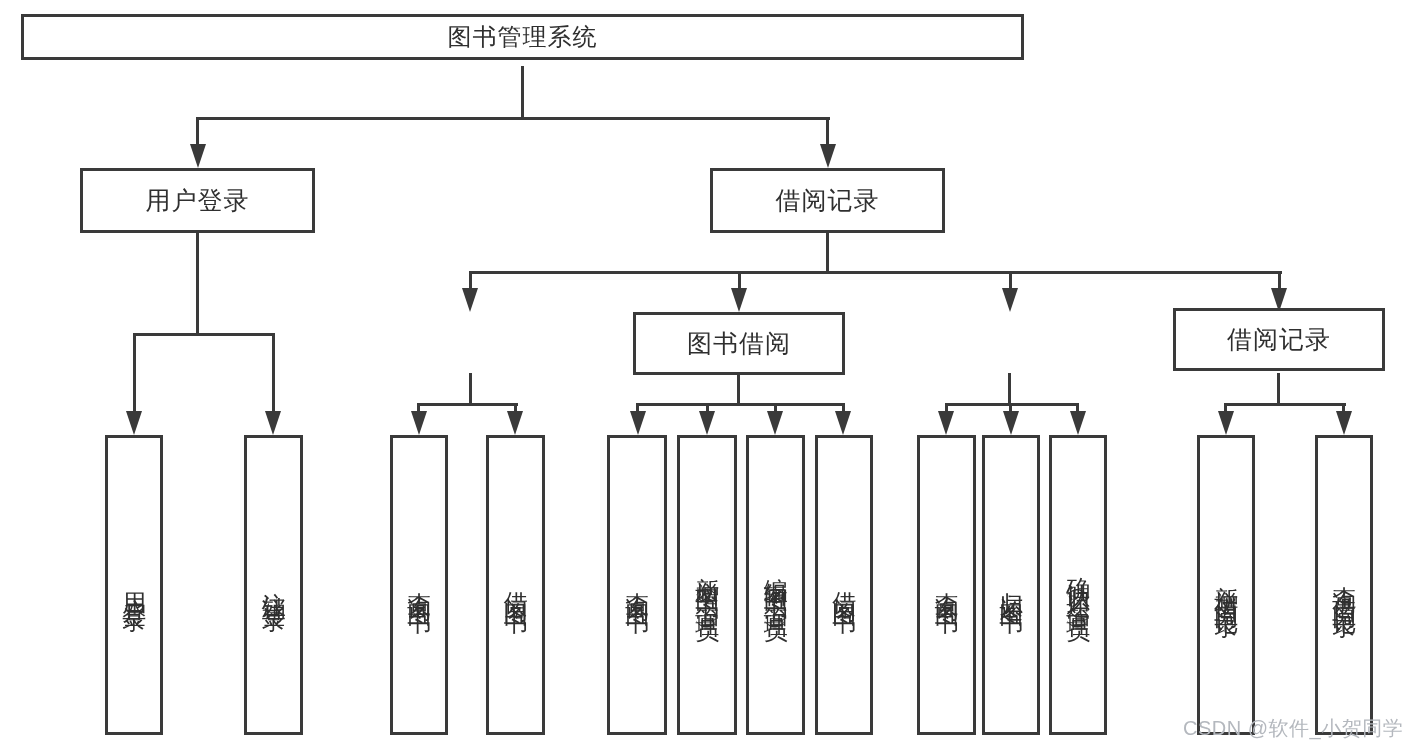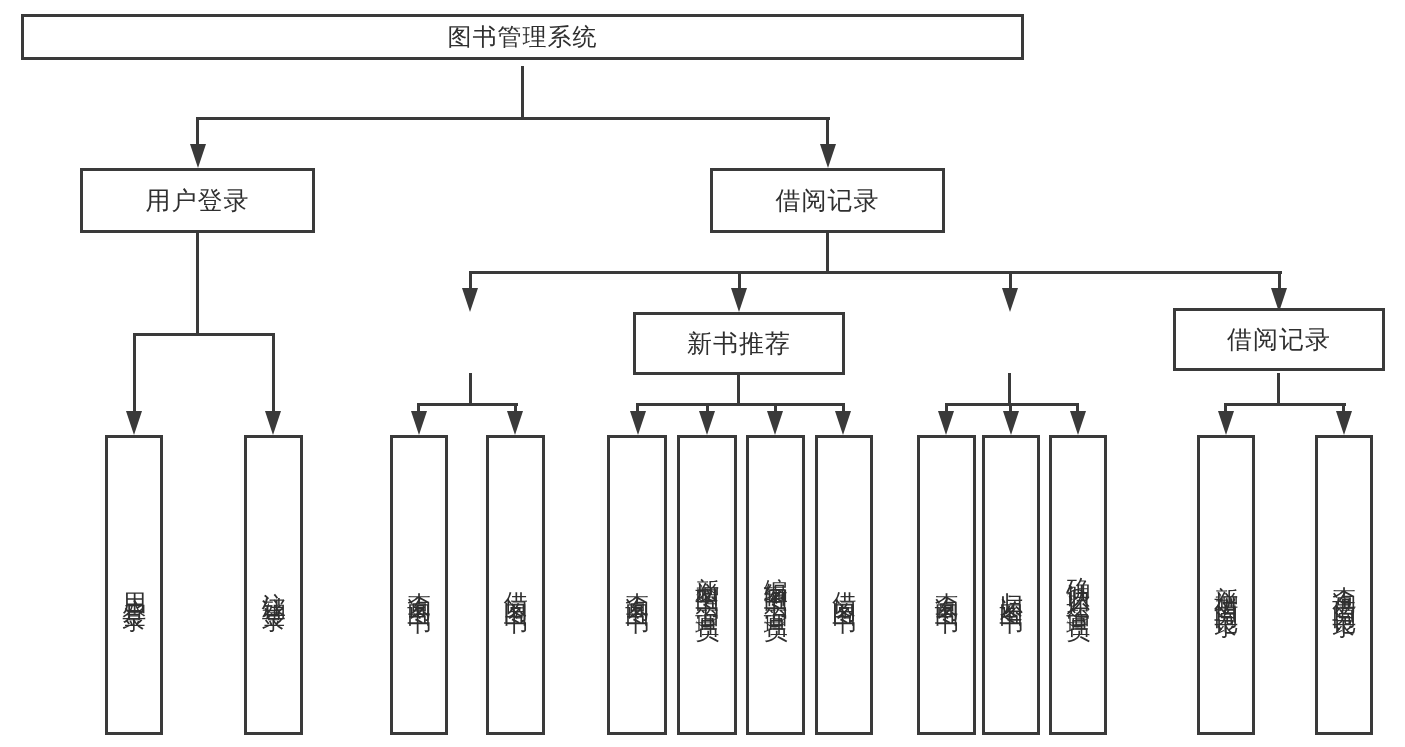--- a/index.html
+++ b/index.html
@@ -104,21 +104,21 @@
   </div>
 
   <div class="node node-branch" style="left:80px;top:168px;width:235px;height:65px;">
     <span>用户登录</span>
   </div>
   <div class="node node-branch" style="left:710px;top:168px;width:235px;height:65px;">
     <span>借阅记录</span>
   </div>
 
   <div class="node node-branch" style="left:633px;top:312px;width:212px;height:63px;">
-    <span>新书推荐</span>
+    <span>图书借阅</span>
   </div>
   <div class="node node-branch" style="left:1173px;top:308px;width:212px;height:63px;">
     <span>借阅记录</span>
   </div>
 
   <div class="node leaf" style="left:105px;top:435px;width:58px;height:300px;">
     <span>用户登录</span>
   </div>
   <div class="node leaf" style="left:244px;top:435px;width:59px;height:300px;">
     <span>注销登录</span>
@@ -154,14 +154,15 @@
     <span>确认归还（管理员）</span>
   </div>
 
   <div class="node leaf" style="left:1197px;top:435px;width:58px;height:300px;">
     <span>新增借阅记录</span>
   </div>
   <div class="node leaf" style="left:1315px;top:435px;width:58px;height:300px;">
     <span>查询借阅记录</span>
   </div>
 
+  <div class="watermark">CSDN @软件_小贺同学</div>
 
 </div>
 
 </body></html>

